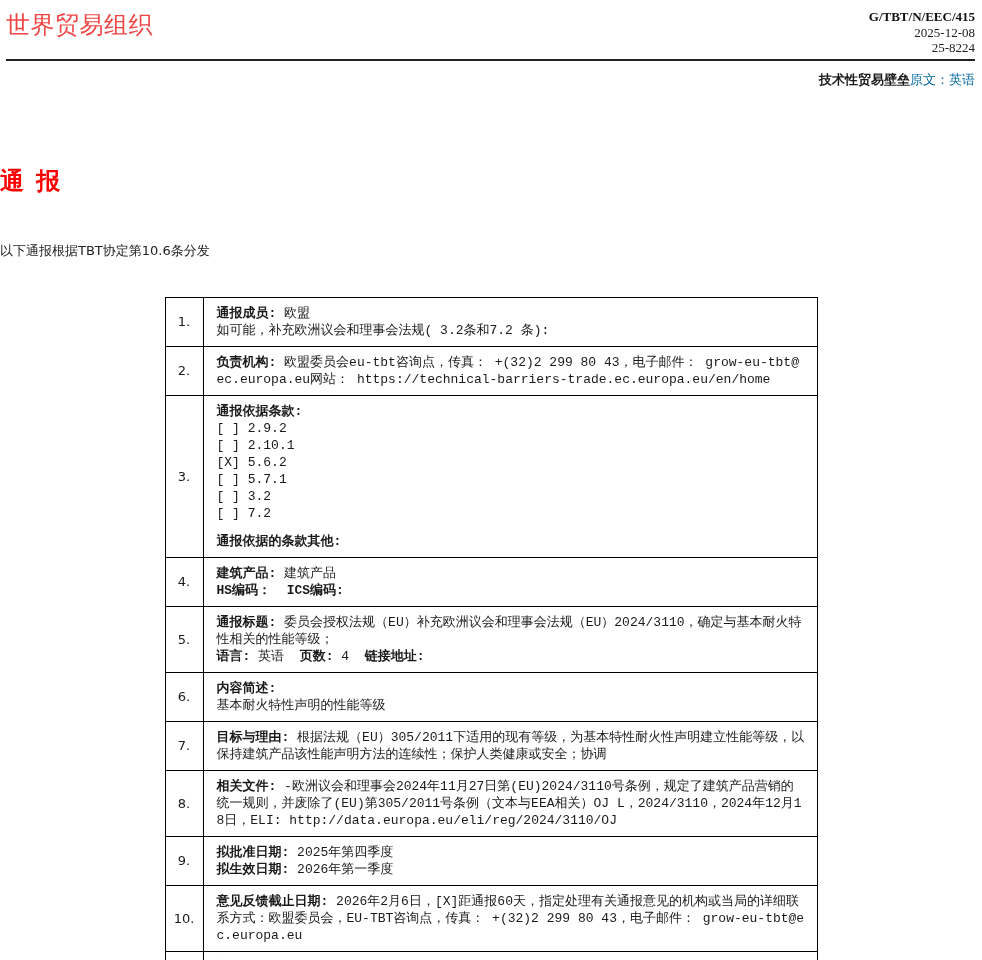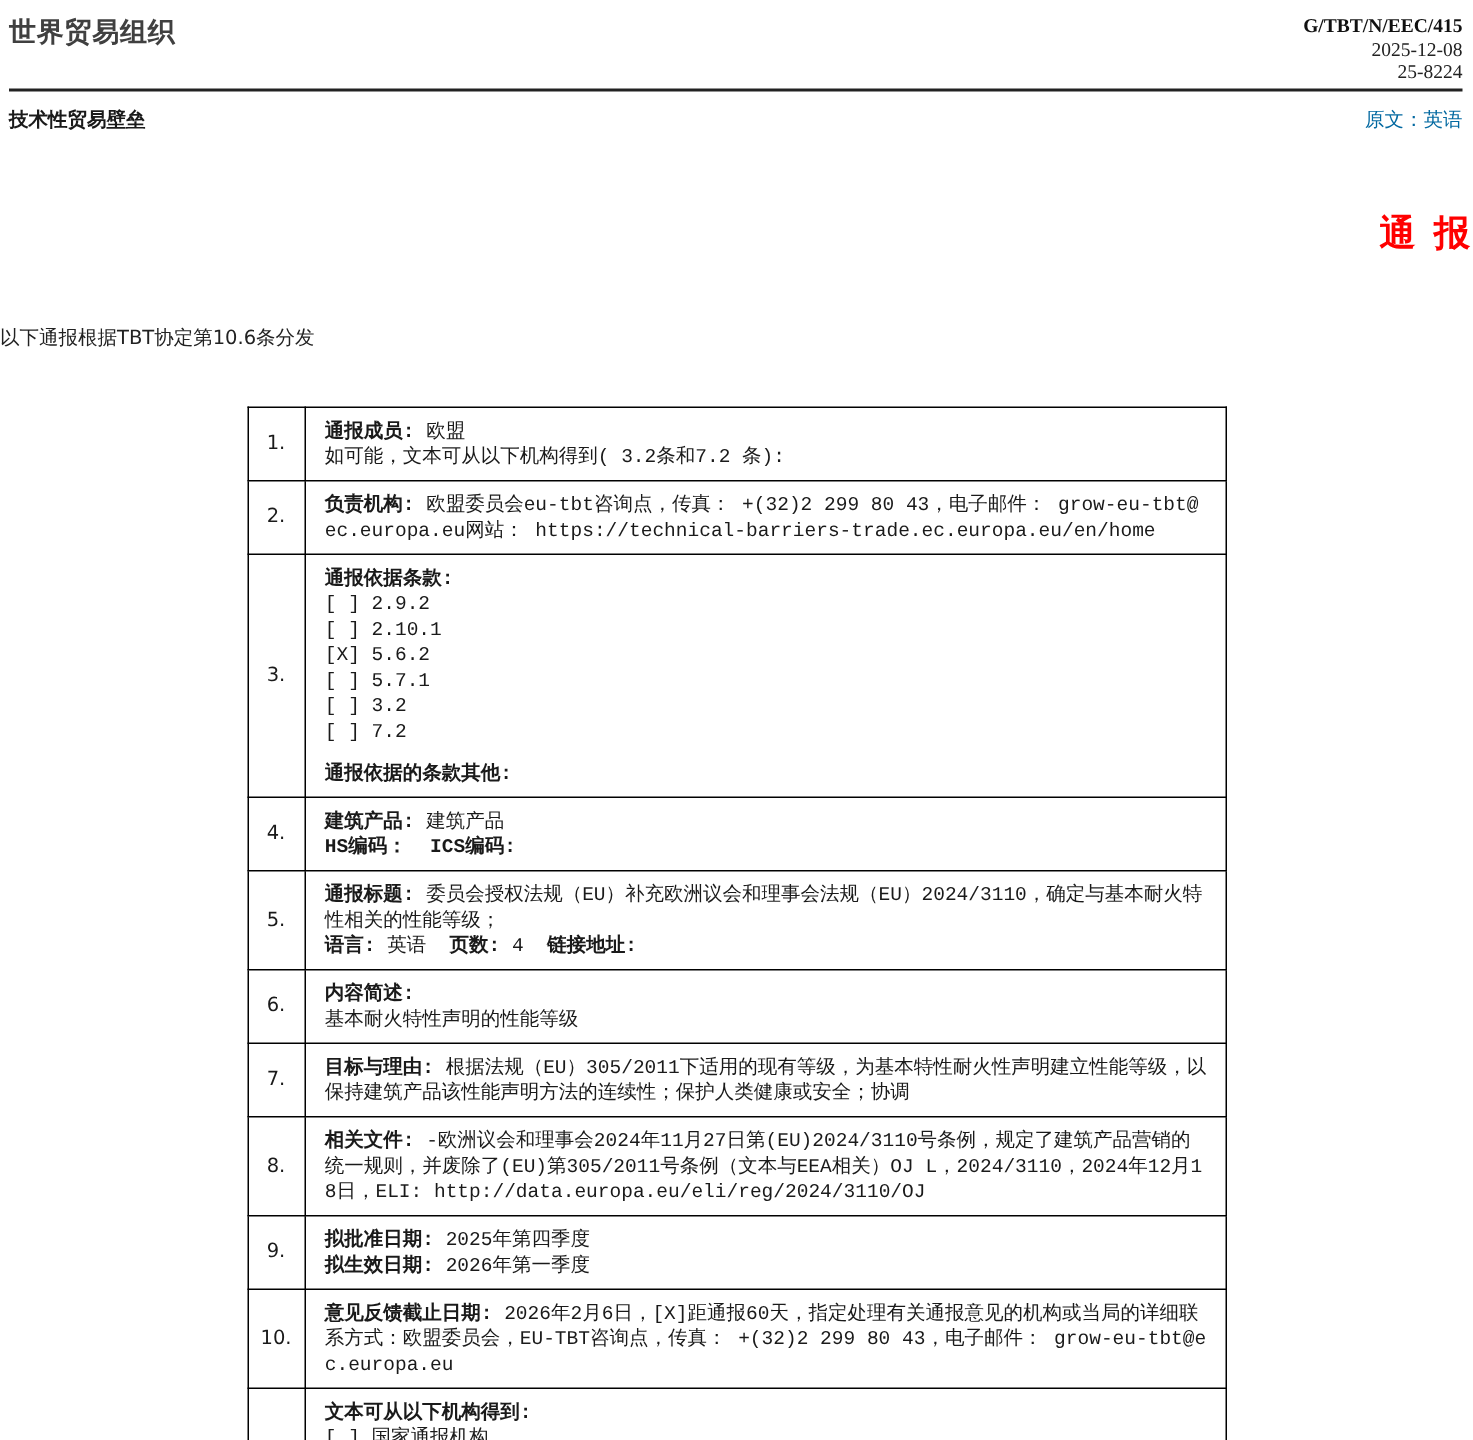--- a/index.html
+++ b/index.html
@@ -4,31 +4,31 @@
 <style>
   * { box-sizing: border-box; }
   html, body { margin: 0; padding: 0; }
   body {
     width: 982px; height: 960px; overflow: hidden;
     background: #ffffff; color: #1a1a1a;
     font-family: "DejaVu Sans", "Liberation Sans", sans-serif;
   }
   .page-header { padding: 9px 7px 0 6px; }
   .header-top { display: flex; justify-content: space-between; align-items: flex-start; }
-  .org-title { font-size: 18px; color: #404040; letter-spacing: 0.5px; font-weight: 700; }
+  .org-title { font-size: 24px; color: #ef4444; letter-spacing: 0.5px; font-weight: 400; }
   .doc-meta { text-align: right; font-size: 13px; line-height: 15.5px; color: #222; font-family: Liberation Serif, serif; }
   .doc-number { font-weight: 700; color: #111; }
   .header-rule { border: none; border-top: 2px solid #222; margin: 3px 0 0 0; }
-  .header-sub { display: flex; justify-content: space-between; margin-top: 10px; font-size: 13px; }
+  .header-sub { display: flex; justify-content: flex-end; margin-top: 10px; font-size: 13px; }
   .section-label { font-weight: 700; }
   .original-language { color: #0369a1; }
 
   .notice-title {
-    text-align: right; font-size: 24px; font-weight: 700;
-    margin-top: 50px; letter-spacing: 2px;
+    text-align: left; font-size: 24px; font-weight: 700;
+    margin-top: 76px; letter-spacing: 2px;
   }
   .distribution-note { text-align: left; font-size: 13px; margin-top: 45px; color: #222; }
 
   table.notification-table {
     width: 653px; margin: 37px auto 0 auto;
     border-collapse: collapse; font-size: 13px; table-layout: fixed;
   }
   .notification-table td { border: 1px solid #000; }
   td.num { width: 38px; text-align: center; vertical-align: middle; padding: 0 2px; }
   td.content {
@@ -62,21 +62,21 @@
 <main>
   <h1 class="notice-title" style="margin-bottom: 0px; color: rgb(255, 0, 0);">通 报</h1>
   <div class="distribution-note">以下通报根据TBT协定第10.6条分发</div>
 
   <table class="notification-table">
     <tbody>
         <tr>
           <td class="num">1.</td>
           <td class="content">
             <div class="line"><span class="bold">通报成员:</span><span> 欧盟</span></div>
-            <div class="line"><span>如可能，文本可从以下机构得到( 3.2条和7.2 条):</span></div>
+            <div class="line"><span>如可能，补充欧洲议会和理事会法规( 3.2条和7.2 条):</span></div>
           </td>
         </tr>
         <tr>
           <td class="num">2.</td>
           <td class="content">
             <div class="line"><span class="bold">负责机构:</span><span> 欧盟委员会eu-tbt咨询点，传真： +(32)2 299 80 43，电子邮件： grow-eu-tbt@ec.europa.eu网站： https://technical-barriers-trade.ec.europa.eu/en/home</span></div>
           </td>
         </tr>
         <tr>
           <td class="num">3.</td>

